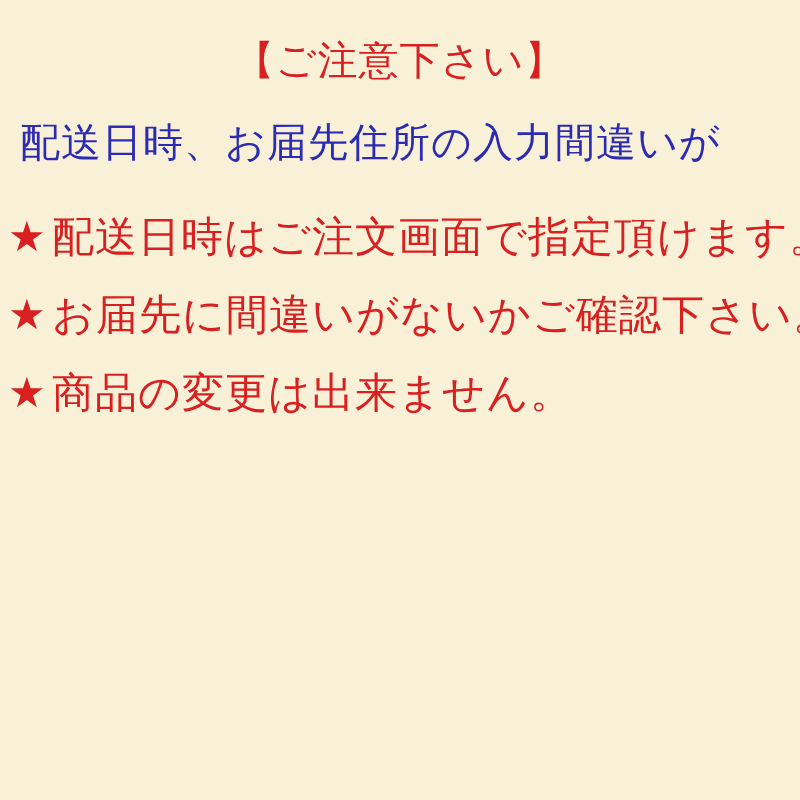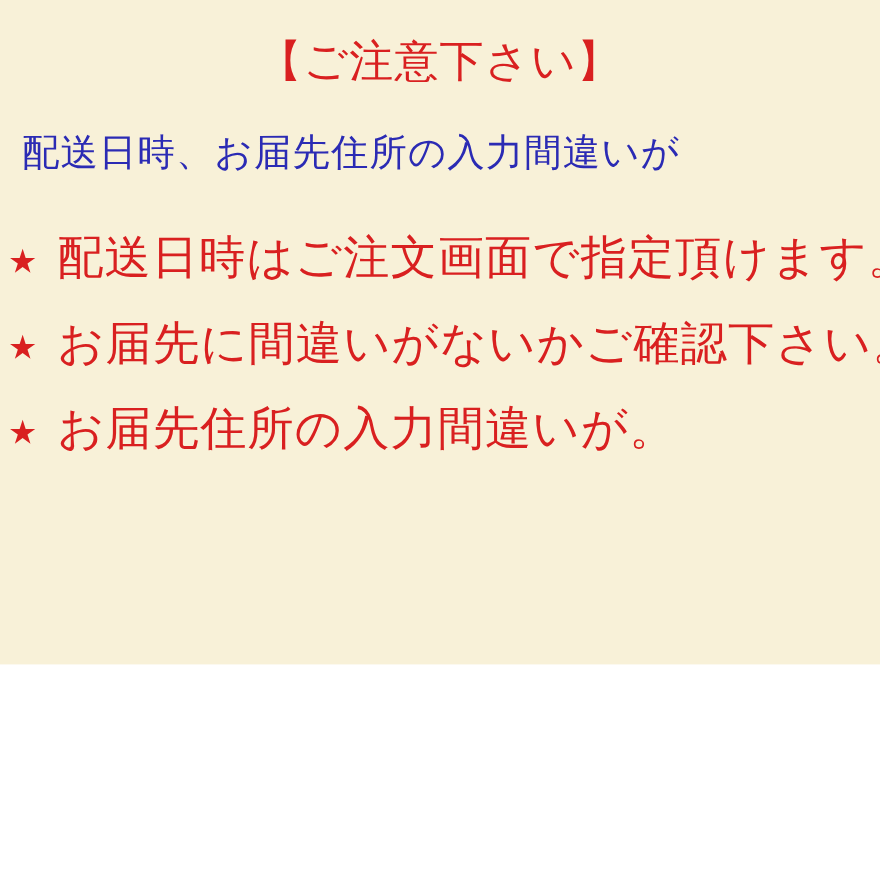--- a/index.html
+++ b/index.html
@@ -1,37 +1,37 @@
 <!DOCTYPE html>
 <html><head>
 <meta charset="utf-8">
 <style>
   html, body { margin: 0; padding: 0; }
   .page {
     position: relative;
     width: 800px;
-    height: 604px;
+    height: 800px;
     box-sizing: border-box;
     background: var(--background, #f8f1d8);
-    font-family: Liberation Mono, monospace;
+    font-family: Liberation Sans, sans-serif;
     overflow: hidden;
   }
   .title {
     margin: 0;
     padding-top: 36px;
     text-align: center;
     font-size: 40px;
     font-weight: normal;
     line-height: 48px;
     color: var(--red, #d92020);
     letter-spacing: 1px;
   }
   .intro {
     margin: 22px 10px 0 20px;
-    font-size: 34px;
+    font-size: 40px;
     line-height: 72px;
     color: var(--blue, #2b2bb4);
     letter-spacing: 1px;
   }
   .intro .intro-line { display: block; white-space: nowrap; }
   .notes { margin-top: 28px; }
   .note-line {
     position: relative;
     padding-left: 52px;
     font-size: 42px;
@@ -75,18 +75,18 @@
       <div class="note-line">
         <span>お届先に間違いがないかご確認下さい。</span>
       </div>
     </div>
 
     <div class="note">
       <div class="note-line">
         <span class="star">★</span>
       </div>
       <div class="note-line">
-        <span>お届先住所の入力間違いが。</span>
+        <span>商品の変更は出来ません。</span>
       </div>
     </div>
 
   </div>
 </div>
 
 </body></html>

